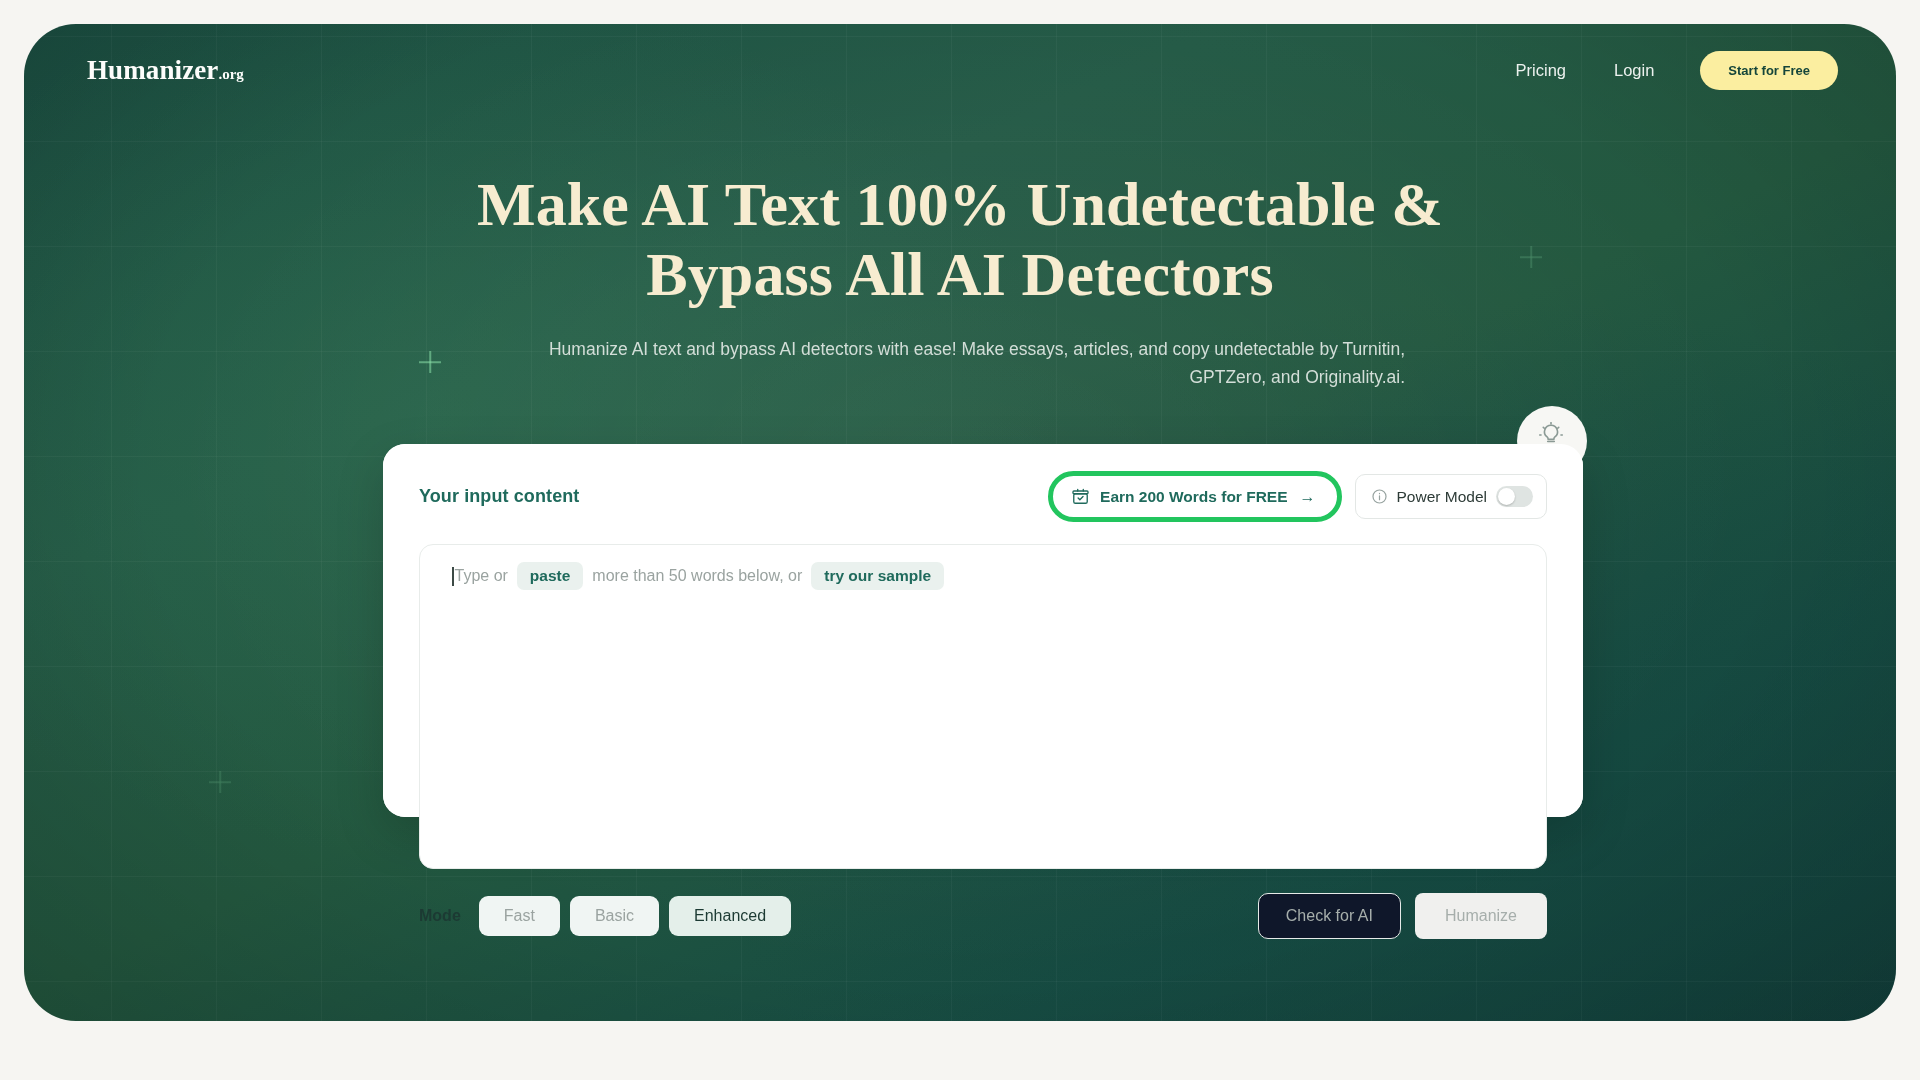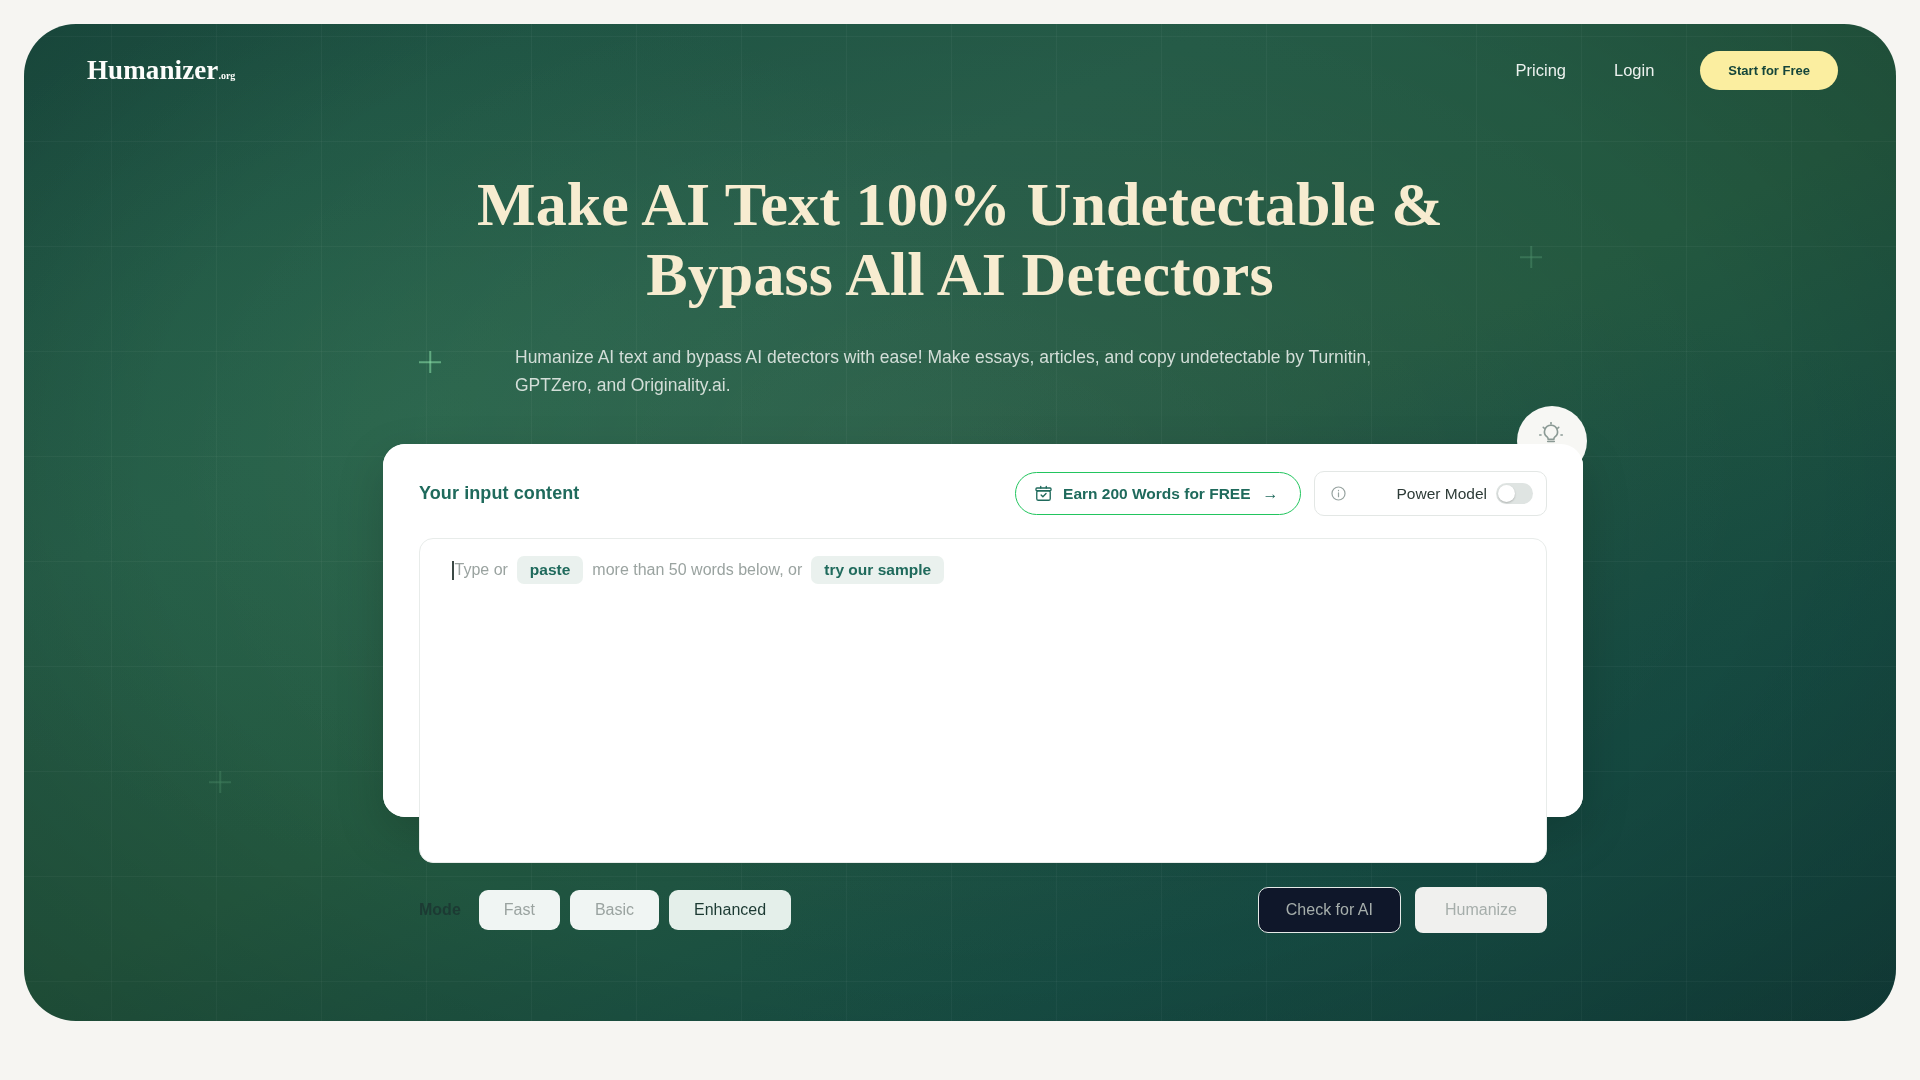--- a/index.html
+++ b/index.html
@@ -79,21 +79,21 @@
   }
 
   .logo {
     font-family: "Liberation Serif", serif;
     font-size: 27px;
     font-weight: 700;
     color: #fdfdfb;
     letter-spacing: .1px;
   }
   .logo .tld {
-    font-size: 10px;
+    font-size: 15px;
     font-weight: 700;
     letter-spacing: 0;
   }
 
   .nav-right {
     margin-left: auto;
     display: flex;
     align-items: center;
     gap: 0;
   }
@@ -131,23 +131,23 @@
     line-height: 1.135;
     font-weight: 700;
     color: #f7ecd0;
     letter-spacing: 0.1px;
   }
 
   .subhead {
     position: absolute;
     left: 50%;
     transform: translateX(-50%);
-    top: 319px;
+    top: 311px;
     width: 890px;
-    text-align: left;
+    text-align: right;
     font-size: 17.5px;
     line-height: 1.62;
     color: #d3ded8;
   }
 
   
   .card {
     position: absolute;
     left: 359px;
     top: 420px;
@@ -191,21 +191,21 @@
     margin-left: auto;
     display: flex;
     align-items: center;
     gap: 13px;
   }
 
   .earn-pill {
     display: flex;
     align-items: center;
     gap: 10px;
-    border: 1px solid #22c55e;
+    border: 5px solid #22c55e;
     border-radius: 999px;
     background: #fff;
     padding: 11px 21px 11px 18px;
     cursor: pointer;
     font-family: inherit;
   }
   .earn-pill .label {
     font-size: 15.5px;
     font-weight: 700;
     color: #1f6a5c;
@@ -221,21 +221,20 @@
     border-radius: 10px;
     background: #fff;
     padding: 11px 13px 11px 15px;
     cursor: pointer;
     font-family: inherit;
   }
   .power-box .label {
     font-size: 15.5px;
     color: #2d3b37;
     white-space: nowrap;
-    margin-left: 41px;
   }
   .toggle {
     width: 37px;
     height: 21px;
     border-radius: 999px;
     background: #dfe4e2;
     position: relative;
     flex: none;
     cursor: pointer;
   }

